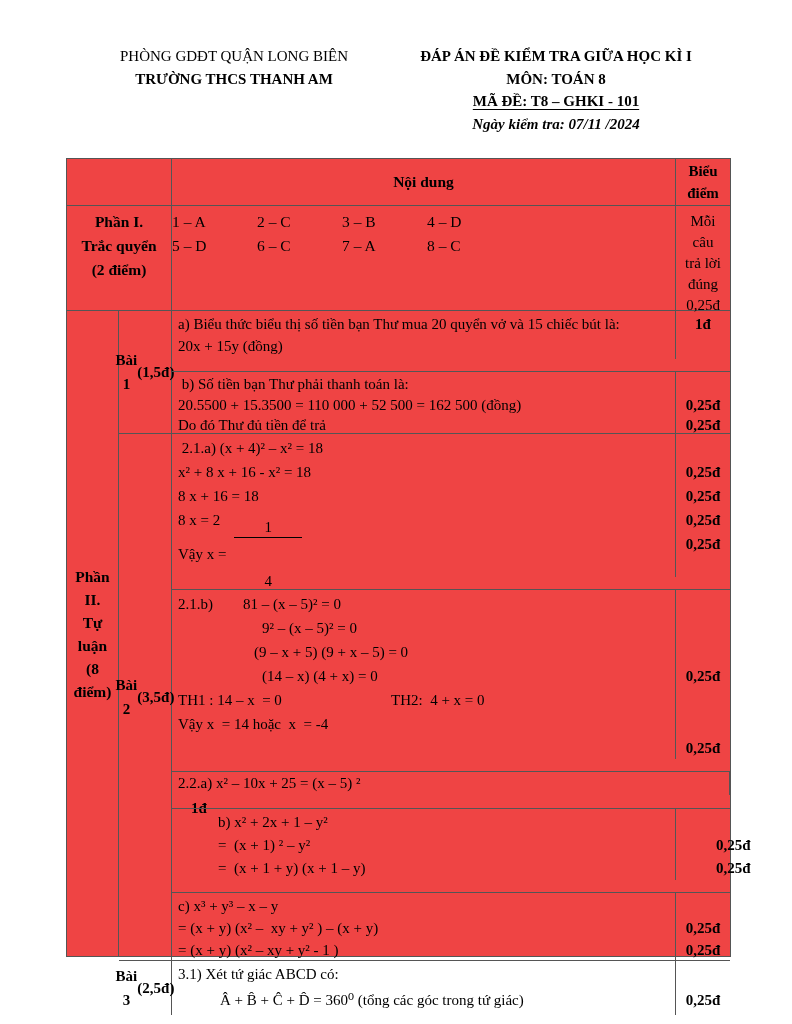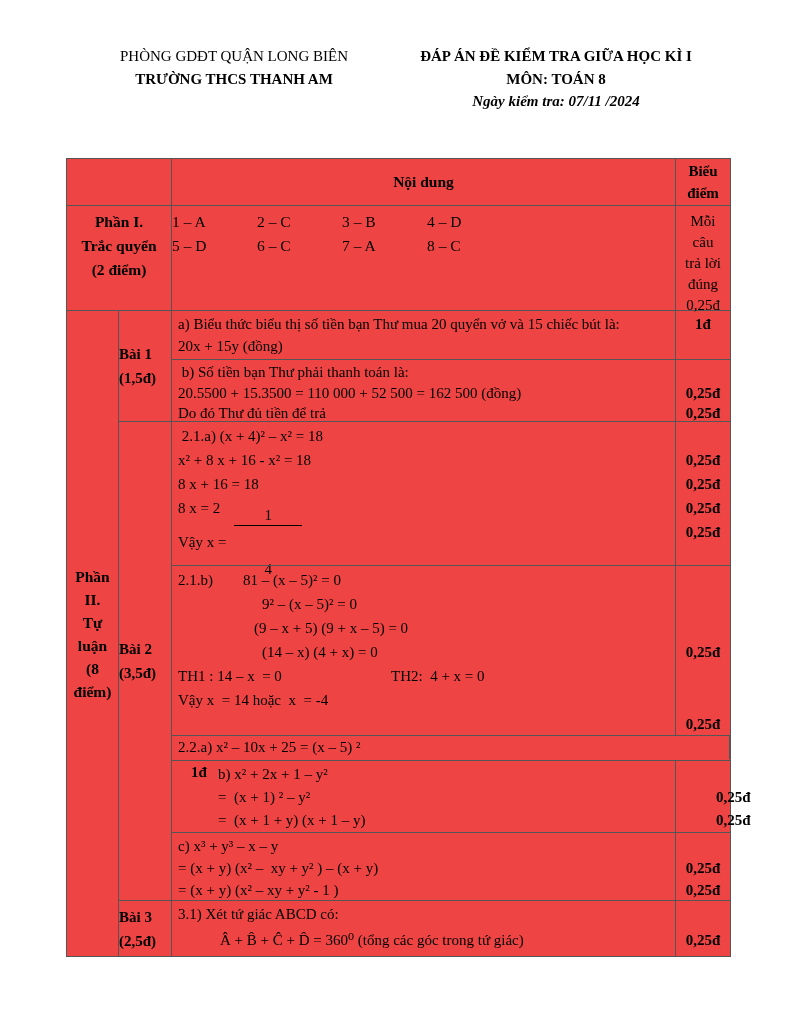--- a/index.html
+++ b/index.html
@@ -47,24 +47,24 @@
   .p1-score { width: 54px; text-align: center; font-size: 15px; line-height: 21px;
               padding-top: 5px; }
 
   .tr-p2 { display: flex; height: 645px; }
   .p2-label { width: 52px; display: flex; flex-direction: column; justify-content: center;
               align-items: center; font-weight: bold; font-size: 15.5px; line-height: 23px;
               text-align: center; }
   .p2-main { flex: 1; display: flex; flex-direction: column; }
   .bai { display: flex; }
   .bai + .bai { border-top: 1px solid #555; }
-  .bai-label { width: 53px; display: flex; flex-direction: column; justify-content: center;
-               align-items: flex-start; font-weight: bold; font-size: 15px; line-height: 24px;
+  .bai-label { width: 53px; display: flex; flex-direction: row; justify-content: center;
+               align-items: center; font-weight: bold; font-size: 15px; line-height: 24px;
                text-align: center; }
-  .bai-rows { flex: 1; display: flex; flex-direction: column; }
+  .bai-rows { flex: 1; display: flex; flex-direction: column; gap: 12px; }
   .row { display: flex; }
   .row + .row { border-top: 1px solid #555; }
   .ccell { flex: 1; font-size: 15px; padding: 2px 4px 0 6px; }
   .scell { width: 54px; text-align: center; font-weight: bold; font-size: 15px; padding-top: 2px; }
   .cl { white-space: pre; line-height: 24px; }
   .sl { display: block; line-height: 24px; min-height: 24px; }
 
   
   .rowA { height: 48px; }  .rowA .cl, .rowA .sl { line-height: 22px; min-height: 22px; }
   .rowB { height: 62px; }  .rowB .cl, .rowB .sl { line-height: 20.5px; min-height: 20.5px; }
@@ -95,20 +95,21 @@
 </head>
 <body>
 
 <div class="hdr-left">
   <div class="l1">PHÒNG GDĐT QUẬN LONG BIÊN</div>
   <div class="l2">TRƯỜNG THCS THANH AM</div>
 </div>
 <div class="hdr-right">
   <div class="l1">ĐÁP ÁN ĐỀ KIỂM TRA GIỮA HỌC KÌ I</div>
   <div class="l2">MÔN: TOÁN 8</div>
+  <div><span class="l3">MÃ ĐỀ: T8 – GHKI - 101</span></div>
   <div class="l4">Ngày kiểm tra:  07/11 /2024</div>
 </div>
 
 <div class="tbl">
 
   <div class="tr-hdr">
     <div class="hdr-merged bd-r"></div>
     <div class="hdr-content bd-r">Nội dung</div>
     <div class="hdr-score">
       <span>Biểu</span>

